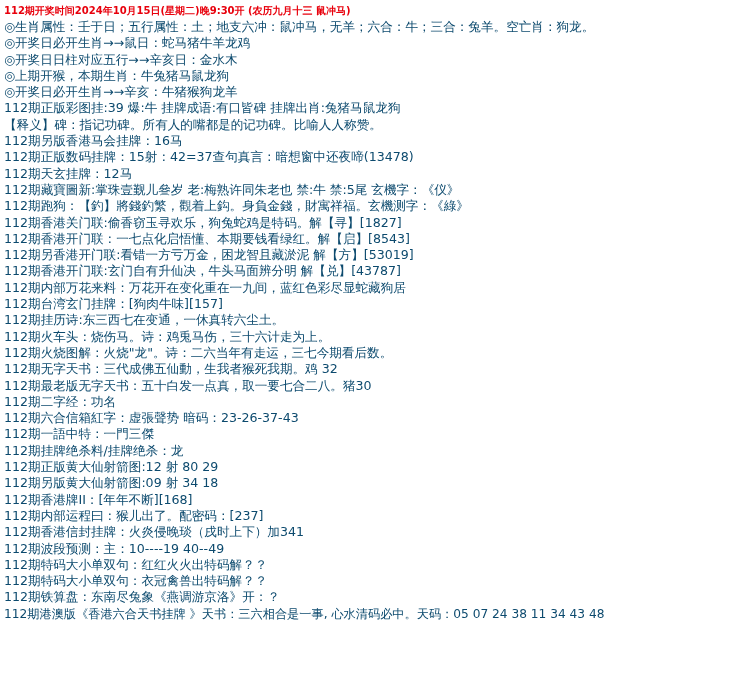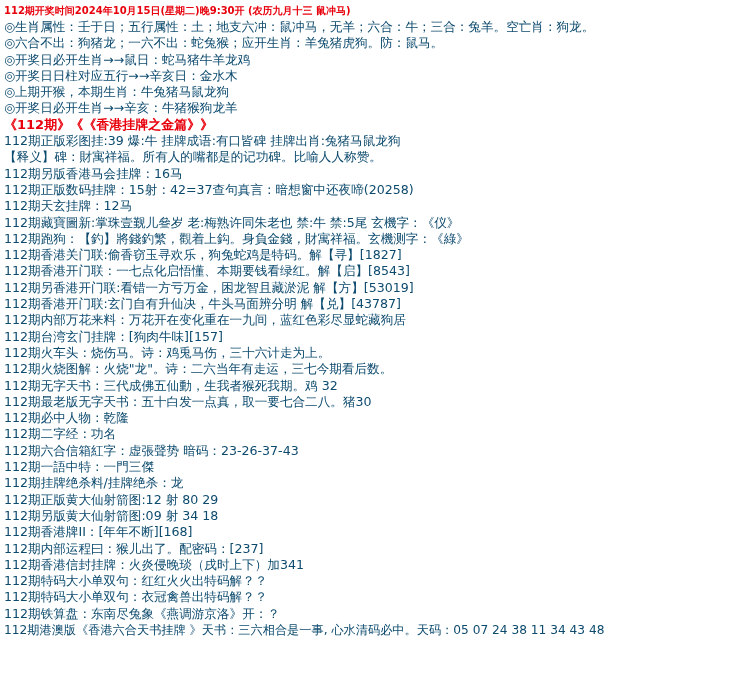--- a/index.html
+++ b/index.html
@@ -44,53 +44,52 @@
   }
 </style>
 </head>
 <body>
 
 <div class="page">
 
   <div class="title-line">112期开奖时间2024年10月15日(星期二)晚9:30开 (农历九月十三 鼠冲马)</div>
 
   <div class="line">◎生肖属性：壬于日；五行属性：土；地支六冲：鼠冲马，无羊；六合：牛；三合：兔羊。空亡肖：狗龙。</div>
-  <div class="line">◎六合不出：狗猪龙；一六不出：蛇兔猴；应开生肖：羊兔猪虎狗。防：鼠马。</div>
   <div class="line">◎开奖日必开生肖→→鼠日：蛇马猪牛羊龙鸡</div>
   <div class="line">◎开奖日日柱对应五行→→辛亥日：金水木</div>
   <div class="line">◎上期开猴，本期生肖：牛兔猪马鼠龙狗</div>
   <div class="line">◎开奖日必开生肖→→辛亥：牛猪猴狗龙羊</div>
 
-  <div class="redline">《112期》《《香港挂牌之金篇》》</div>
 
   <div class="line">112期正版彩图挂:39 爆:牛 挂牌成语:有口皆碑 挂牌出肖:兔猪马鼠龙狗</div>
-  <div class="line">【释义】碑：財寓祥福。所有人的嘴都是的记功碑。比喻人人称赞。</div>
+  <div class="line">【释义】碑：指记功碑。所有人的嘴都是的记功碑。比喻人人称赞。</div>
   <div class="line">112期另版香港马会挂牌：16马</div>
-  <div class="line">112期正版数码挂牌：15射：42=37查句真言：暗想窗中还夜啼(20258)</div>
+  <div class="line">112期正版数码挂牌：15射：42=37查句真言：暗想窗中还夜啼(13478)</div>
   <div class="line">112期天玄挂牌：12马</div>
   <div class="line">112期藏寶圖新:掌珠壹觐儿叄岁 老:梅熟许同朱老也 禁:牛 禁:5尾 玄機字：《仪》</div>
   <div class="line">112期跑狗：【釣】將錢釣繁，觀着上鈎。身負金錢，財寓祥福。玄機测字：《綠》</div>
   <div class="line">112期香港关门联:偷香窃玉寻欢乐，狗兔蛇鸡是特码。解【寻】[1827]</div>
   <div class="line">112期香港开门联：一七点化启悟懂、本期要钱看绿红。解【启】[8543]</div>
   <div class="line">112期另香港开门联:看错一方亏万金，困龙智且藏淤泥 解【方】[53019]</div>
   <div class="line">112期香港开门联:玄门自有升仙决，牛头马面辨分明 解【兑】[43787]</div>
   <div class="line">112期内部万花来料：万花开在变化重在一九间，蓝红色彩尽显蛇藏狗居</div>
   <div class="line">112期台湾玄门挂牌：[狗肉牛味][157]</div>
+  <div class="line">112期挂历诗:东三西七在变通，一休真转六尘土。</div>
   <div class="line">112期火车头：烧伤马。诗：鸡兎马伤，三十六计走为上。</div>
   <div class="line">112期火烧图解：火烧"龙"。诗：二六当年有走运，三七今期看后数。</div>
   <div class="line">112期无字天书：三代成佛五仙動，生我者猴死我期。鸡 32</div>
   <div class="line">112期最老版无字天书：五十白发一点真，取一要七合二八。猪30</div>
-  <div class="line">112期必中人物：乾隆</div>
   <div class="line">112期二字经：功名</div>
   <div class="line">112期六合信箱紅字：虚張聲势 暗码：23-26-37-43</div>
   <div class="line">112期一語中特：一門三傑</div>
   <div class="line">112期挂牌绝杀料/挂牌绝杀：龙</div>
   <div class="line">112期正版黄大仙射箭图:12 射 80 29</div>
   <div class="line">112期另版黄大仙射箭图:09 射 34 18</div>
   <div class="line">112期香港牌II：[年年不断][168]</div>
   <div class="line">112期内部运程曰：猴儿出了。配密码：[237]</div>
   <div class="line">112期香港信封挂牌：火炎侵晚琰（戌时上下）加341</div>
+  <div class="line">112期波段预测：主：10----19 40--49</div>
   <div class="line">112期特码大小单双句：红红火火出特码解？？</div>
   <div class="line">112期特码大小单双句：衣冠禽兽出特码解？？</div>
   <div class="line">112期铁算盘：东南尽兔象《燕调游京洛》开：？</div>
   <div class="line small">112期港澳版《香港六合天书挂牌 》天书：三六相合是一事, 心水清码必中。天码：05 07 24 38 11 34 43 48</div>
 
 </div>
 
 </body></html>

